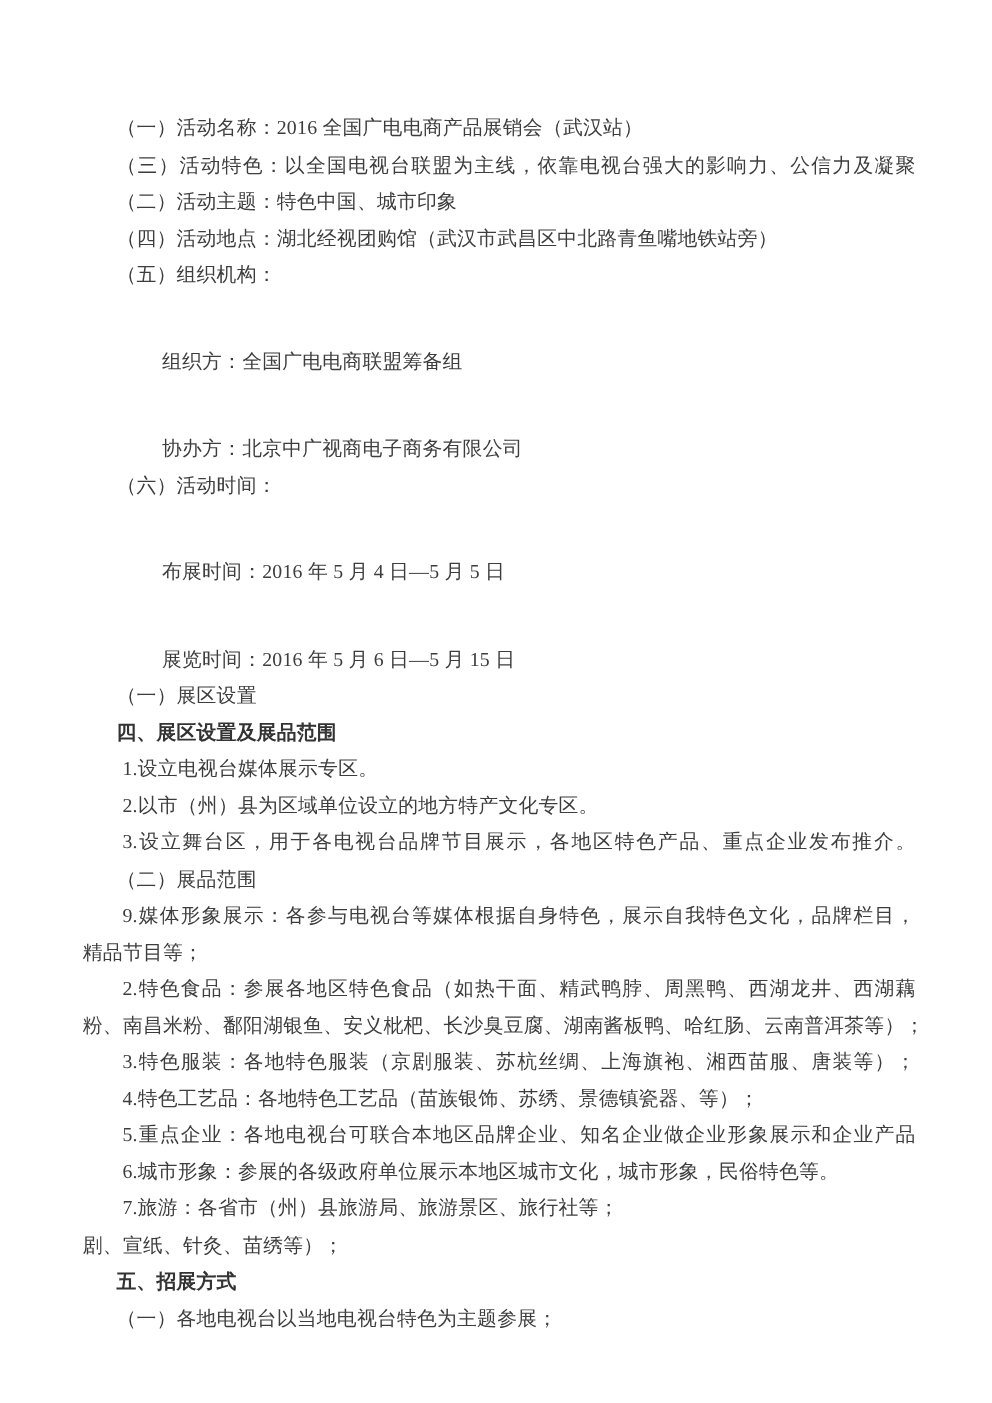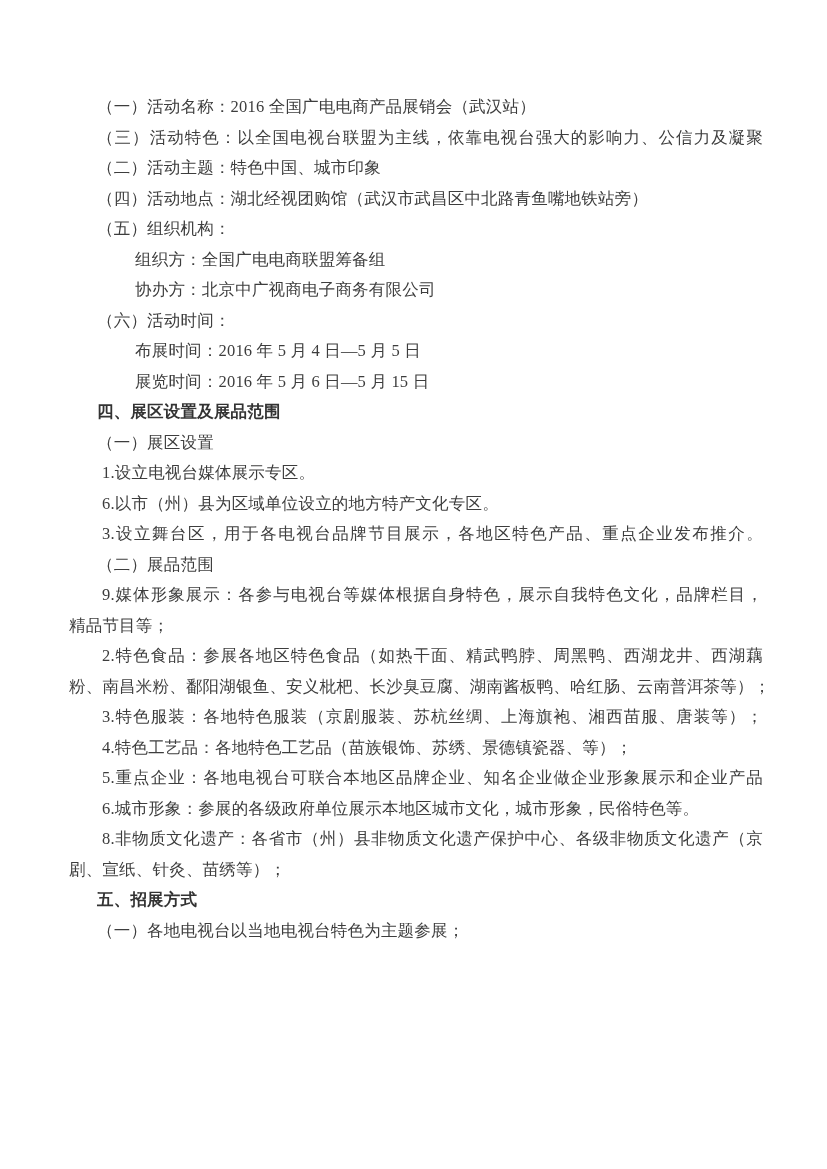--- a/index.html
+++ b/index.html
@@ -26,21 +26,21 @@
   }
   .line {
     white-space: pre;
     min-height: 30.5px;
   }
   
   .indent  { text-indent: 28px; }
   
   .num     { text-indent: 33px; }
   
-  .sub     { text-indent: 66px; }
+  .sub     { text-indent: 66px; margin-top: 42px; }
   
   .flush   { text-indent: 0; }
   
   .heading { text-indent: 28px; font-weight: 700; color: #333333; }
   
   .stretch { white-space: nowrap; text-align: justify; text-align-last: justify; }
 </style>
 </head>
 <body>
 
@@ -48,31 +48,31 @@
   <div class="line indent">（一）活动名称：2016 全国广电电商产品展销会（武汉站）</div>
   <div class="line indent stretch">（三）活动特色：以全国电视台联盟为主线，依靠电视台强大的影响力、公信力及凝聚</div>
   <div class="line indent">（二）活动主题：特色中国、城市印象</div>
   <div class="line indent">（四）活动地点：湖北经视团购馆（武汉市武昌区中北路青鱼嘴地铁站旁）</div>
   <div class="line indent">（五）组织机构：</div>
   <div class="line sub">组织方：全国广电电商联盟筹备组</div>
   <div class="line sub">协办方：北京中广视商电子商务有限公司</div>
   <div class="line indent">（六）活动时间：</div>
   <div class="line sub">布展时间：2016 年 5 月 4 日—5 月 5 日</div>
   <div class="line sub">展览时间：2016 年 5 月 6 日—5 月 15 日</div>
+  <div class="line indent">（一）展区设置</div>
   <div class="line heading">四、展区设置及展品范围</div>
-  <div class="line indent">（一）展区设置</div>
   <div class="line num">1.设立电视台媒体展示专区。</div>
-  <div class="line num">6.以市（州）县为区域单位设立的地方特产文化专区。</div>
+  <div class="line num">2.以市（州）县为区域单位设立的地方特产文化专区。</div>
   <div class="line num stretch">3.设立舞台区，用于各电视台品牌节目展示，各地区特色产品、重点企业发布推介。</div>
   <div class="line indent">（二）展品范围</div>
   <div class="line num stretch">9.媒体形象展示：各参与电视台等媒体根据自身特色，展示自我特色文化，品牌栏目，</div>
   <div class="line flush">精品节目等；</div>
   <div class="line num stretch">2.特色食品：参展各地区特色食品（如热干面、精武鸭脖、周黑鸭、西湖龙井、西湖藕</div>
   <div class="line flush stretch">粉、南昌米粉、鄱阳湖银鱼、安义枇杷、长沙臭豆腐、湖南酱板鸭、哈红肠、云南普洱茶等）；</div>
   <div class="line num stretch">3.特色服装：各地特色服装（京剧服装、苏杭丝绸、上海旗袍、湘西苗服、唐装等）；</div>
   <div class="line num">4.特色工艺品：各地特色工艺品（苗族银饰、苏绣、景德镇瓷器、等）；</div>
   <div class="line num stretch">5.重点企业：各地电视台可联合本地区品牌企业、知名企业做企业形象展示和企业产品</div>
   <div class="line num">6.城市形象：参展的各级政府单位展示本地区城市文化，城市形象，民俗特色等。</div>
-  <div class="line num stretch">8.非物质文化遗产：各省市（州）县非物质文化遗产保护中心、各级非物质文化遗产（京</div>
+  <div class="line num">7.旅游：各省市（州）县旅游局、旅游景区、旅行社等；</div>
   <div class="line flush">剧、宣纸、针灸、苗绣等）；</div>
   <div class="line heading">五、招展方式</div>
   <div class="line indent">（一）各地电视台以当地电视台特色为主题参展；</div>
 </div>
 
 </body></html>

